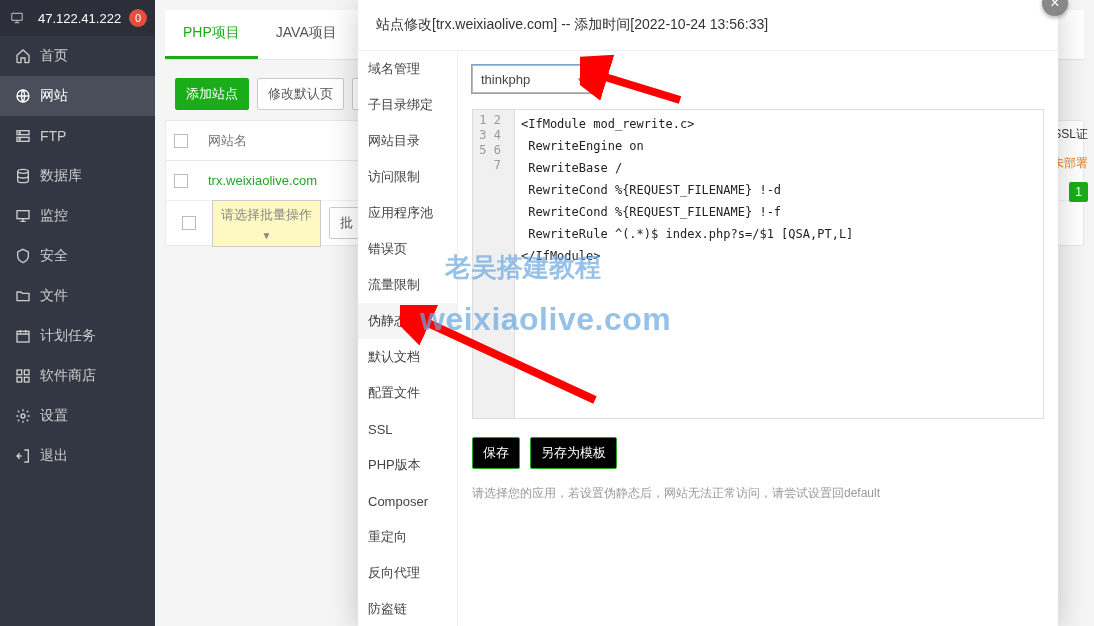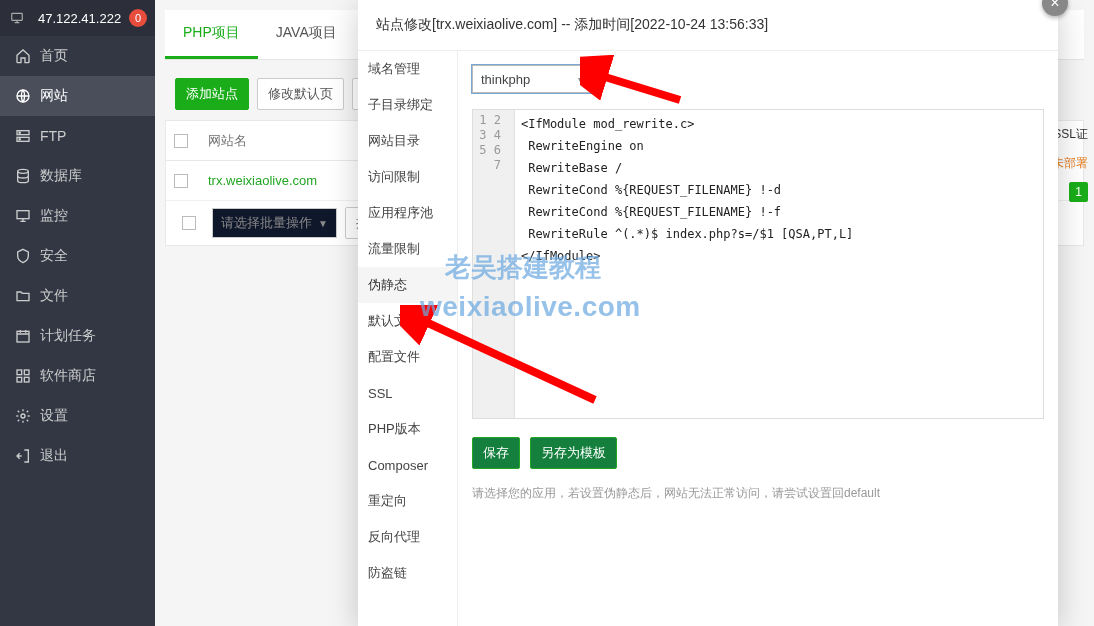--- a/index.html
+++ b/index.html
@@ -16,32 +16,32 @@
 
 
 .main { position: absolute; left: 155px; top: 0; right: 0; bottom: 0; background: #f5f5f5; }
 .tabs { background: #fff; display: flex; border-bottom: 1px solid #e5e5e5; margin: 10px 10px 0 10px; }
 .tab { padding: 14px 18px; font-size: 14px; color: #555; cursor: pointer; }
 .tab.active { color: #1aad19; border-bottom: 3px solid #1aad19; font-weight: 500; }
 
 .toolbar { margin: 18px 10px 10px 20px; display: flex; gap: 8px; }
 .btn { padding: 6px 10px; font-size: 13px; border-radius: 2px; cursor: pointer; border: 1px solid #ccc; background: #fff; color: #555; }
 .btn.green { background: #1aad19; border-color: #1aad19; color: #fff; }
-.btn.green2 { background: #15803d; border-color: #22a623; color: #fff; }
+.btn.green2 { background: #000000; border-color: #22a623; color: #fff; }
 
 .table { margin: 0 10px; background: #fff; border: 1px solid #e8e8e8; }
 .thead { display: flex; align-items: center; height: 40px; border-bottom: 1px solid #e8e8e8; }
 .trow { display: flex; align-items: center; height: 40px; border-bottom: 1px solid #f0f0f0; }
 .th, .td { padding: 0 12px; font-size: 13px; color: #737373; }
 .chk { width: 30px; display: flex; align-items: center; justify-content: center; }
 .chkbox { width: 14px; height: 14px; border: 1px solid #bbb; background: #fff; }
 .sitename { color: #22a623; font-size: 13px; }
 
 .tfoot { height: 44px; display: flex; align-items: center; padding: 0 8px; gap: 8px; }
-.select { border: 1px solid #ccc; padding: 5px 8px; font-size: 13px; color: #888; display: flex; align-items: center; gap: 6px; background: #0f172a; }
+.select { border: 1px solid #ccc; padding: 5px 8px; font-size: 13px; color: #888; display: flex; align-items: center; gap: 6px; background: #fef9c3; flex-direction: column; }
 
 .right-cols { position: absolute; right: 2px; top: 120px; width: 60px; font-size: 12px; text-align: right; }
 .right-cols .hdr { color: #333; padding: 6px 4px; }
 .right-cols .not { color: #e67e22; padding: 6px 4px; }
 .right-cols .num { background: #1aad19; color: #fff; display: inline-block; padding: 3px 6px; margin: 4px 4px; border-radius: 2px; }
 
 
 .modal { position: absolute; left: 358px; top: 0; width: 700px; height: 626px; background: #fff; box-shadow: 0 5px 30px rgba(0,0,0,0.2); }
 .modal-title { padding: 16px 18px; font-size: 14px; color: #333; border-bottom: none; }
 .modal-body { display: flex; height: calc(100% - 50px); border-top: 1px solid #eee; }
@@ -56,21 +56,21 @@
 .gutter { width: 42px; background: #f0f0f0; border-right: 1px solid #e0e0e0; text-align: right; padding: 3px 13px 0 0; font-family: Menlo, Consolas, monospace; font-size: 12px; color: #999; line-height: 15px; }
 .code-text { flex: 1; padding: 3px 6px; font-family: Menlo, Consolas, monospace; font-size: 12px; color: #222; line-height: 22px; white-space: pre; background: #fff; }
 
 .modal-actions { margin-top: 18px; display: flex; gap: 10px; }
 .hint { margin-top: 16px; font-size: 12px; color: #999; }
 .close-btn { position: absolute; top: -10px; right: -10px; width: 26px; height: 26px; border-radius: 50%; background: #888; color: #fff; display: flex; align-items: center; justify-content: center; font-size: 16px; cursor: pointer; box-shadow: 0 2px 4px rgba(0,0,0,0.3); }
 
 
 .arrow { position: absolute; pointer-events: none; }
 .watermark1 { position: absolute; left: 445px; top: 250px; font-size: 26px; font-weight: 800; color: #6aa8e0; opacity: 0.7; pointer-events: none; }
-.watermark2 { position: absolute; left: 420px; top: 291px; font-size: 28px; font-weight: 800; color: #6aa8e0; opacity: 0.7; pointer-events: none; letter-spacing: 0.5px; }
+.watermark2 { position: absolute; left: 420px; top: 301px; font-size: 32px; font-weight: 800; color: #6aa8e0; opacity: 0.7; pointer-events: none; letter-spacing: 0.5px; }
 </style>
 </head>
 <body>
 
 <div class="sidebar">
   <div class="sidebar-header">
     <span class="side-icon">
       <svg width="14" height="14" viewBox="0 0 24 24" fill="none" stroke="#aaa" stroke-width="2">
           <rect x="3" y="4" width="18" height="12" rx="1"></rect>
           <path d="M8 20h8M12 16v4"></path>
@@ -232,20 +232,21 @@
       <span>×</span>
     </div>
   <div class="modal-title">站点修改[trx.weixiaolive.com] -- 添加时间[2022-10-24 13:56:33]</div>
   <div class="modal-body">
     <div class="modal-side" id="modal-side">
         <div class="mside-item">域名管理</div>
         <div class="mside-item">子目录绑定</div>
         <div class="mside-item">网站目录</div>
         <div class="mside-item">访问限制</div>
         <div class="mside-item">应用程序池</div>
+        <div class="mside-item">错误页</div>
         <div class="mside-item">流量限制</div>
         <div class="mside-item active">伪静态</div>
         <div class="mside-item">默认文档</div>
         <div class="mside-item">配置文件</div>
         <div class="mside-item">SSL</div>
         <div class="mside-item">PHP版本</div>
         <div class="mside-item">Composer</div>
         <div class="mside-item">重定向</div>
         <div class="mside-item">反向代理</div>
         <div class="mside-item">防盗链</div>

